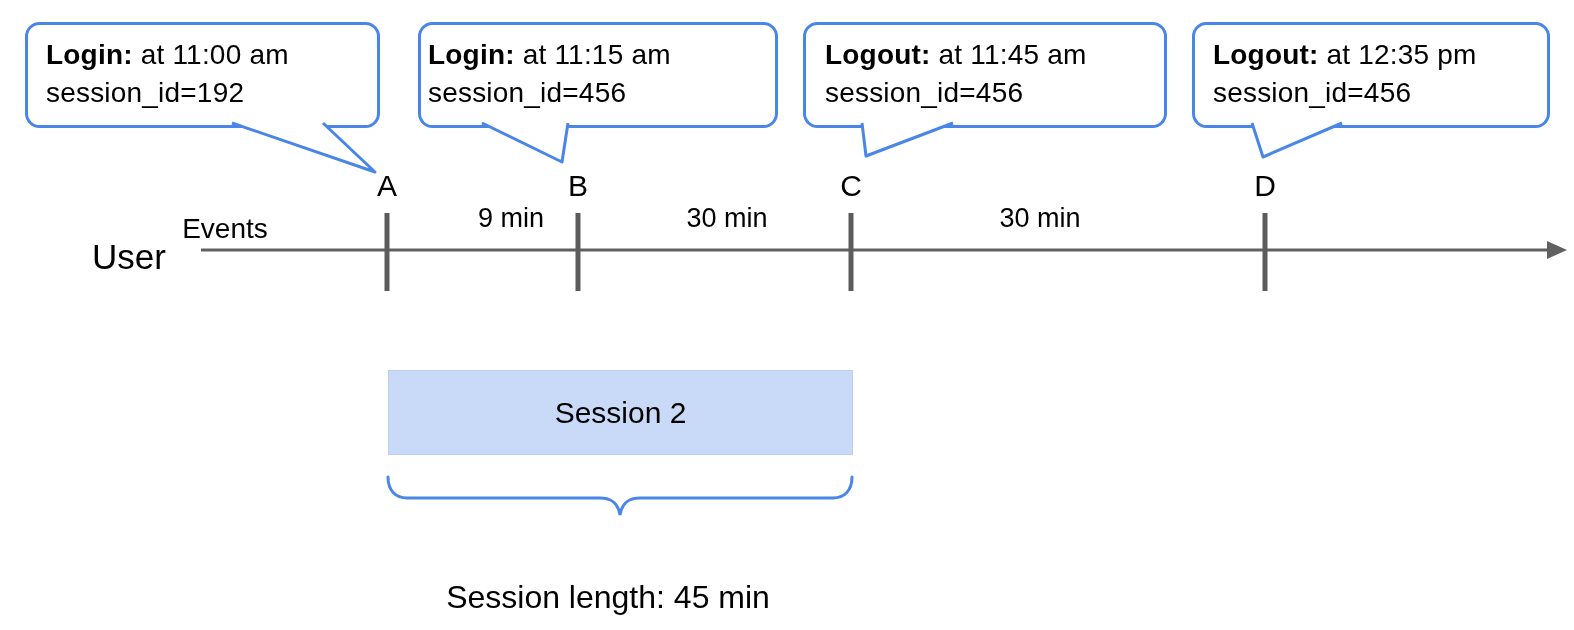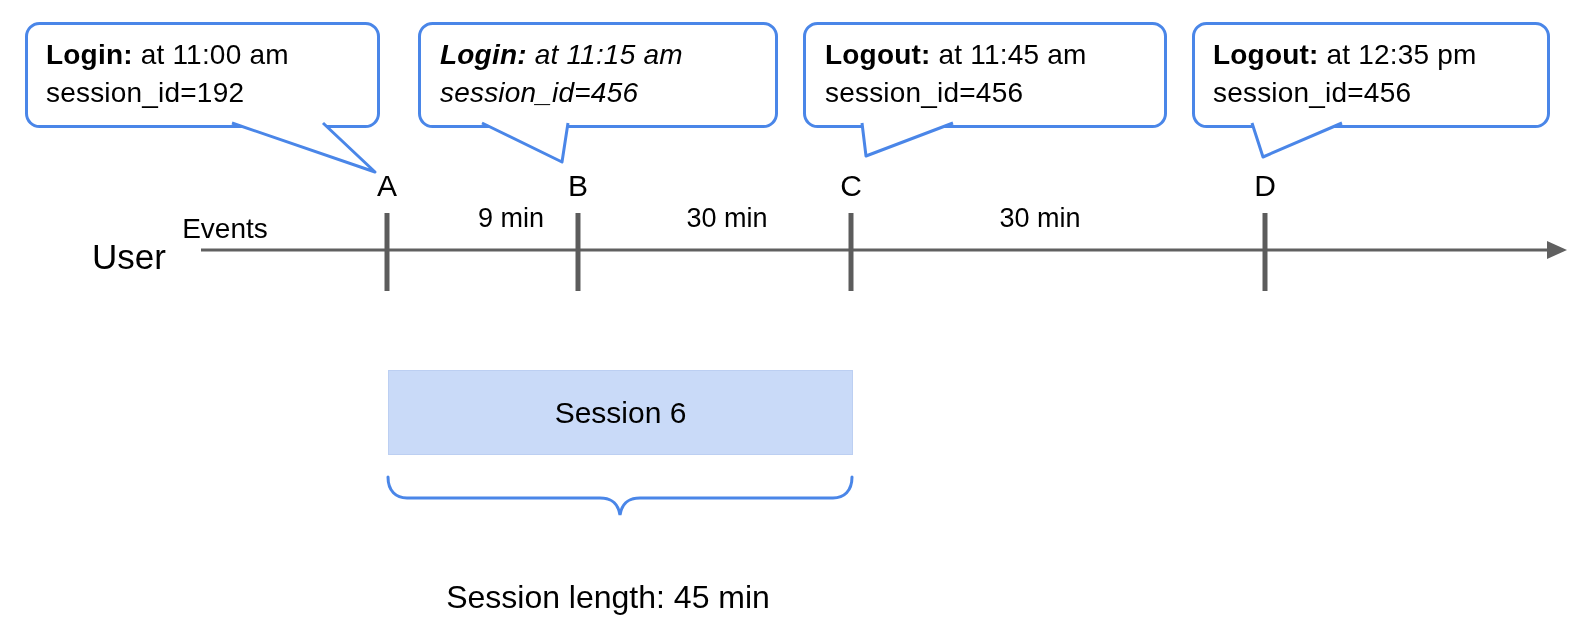--- a/index.html
+++ b/index.html
@@ -71,21 +71,21 @@
     <path d="M 862,123 L 866,156 L 953,123" fill="#ffffff" stroke="#4a86e8" stroke-width="3" stroke-linejoin="round"></path>
     <path d="M 1252,123 L 1263,157 L 1342,123" fill="#ffffff" stroke="#4a86e8" stroke-width="3" stroke-linejoin="round"></path>
 
     <path d="M 388,477 C 388,491 396,498 407,498 L 600,498 C 612,498 618,503 620,515 C 622,503 628,498 640,498 L 833,498 C 844,498 852,491 852,477" fill="none" stroke="#4a86e8" stroke-width="3" stroke-linecap="round"></path>
   </svg>
 
   <div class="abs callout-text" style="left:46px;  top:36px;">
     <div><span class="bold">Login:</span><span> at 11:00 am</span></div>
     <div>session_id=192</div>
   </div>
-  <div class="abs callout-text" style="left:440px; top:36px;font-style:italic;">
+  <div class="abs callout-text" style="left:428px; top:36px;">
     <div><span class="bold">Login:</span><span> at 11:15 am</span></div>
     <div>session_id=456</div>
   </div>
   <div class="abs callout-text" style="left:825px; top:36px;">
     <div><span class="bold">Logout:</span><span> at 11:45 am</span></div>
     <div>session_id=456</div>
   </div>
   <div class="abs callout-text" style="left:1213px; top:36px;">
     <div><span class="bold">Logout:</span><span> at 12:35 pm</span></div>
     <div>session_id=456</div>
@@ -97,18 +97,18 @@
   <div class="abs axis-letter" style="left:851px;  top:169px;">C</div>
   <div class="abs axis-letter" style="left:1265px; top:169px;">D</div>
 
   <div class="abs interval-label" style="left:511px;  top:203px;">9 min</div>
   <div class="abs interval-label" style="left:727px;  top:203px;">30 min</div>
   <div class="abs interval-label" style="left:1040px; top:203px;">30 min</div>
 
   <div class="abs user-label" style="left:92px; top:237px;text-align:center;">User</div>
 
   <div class="session-box">
-    <span>Session 6</span>
+    <span>Session 2</span>
   </div>
 
   <div class="abs session-length-label" style="left:608px; top:579px;">Session length: 45 min</div>
 
 </div>
 
 </body></html>

